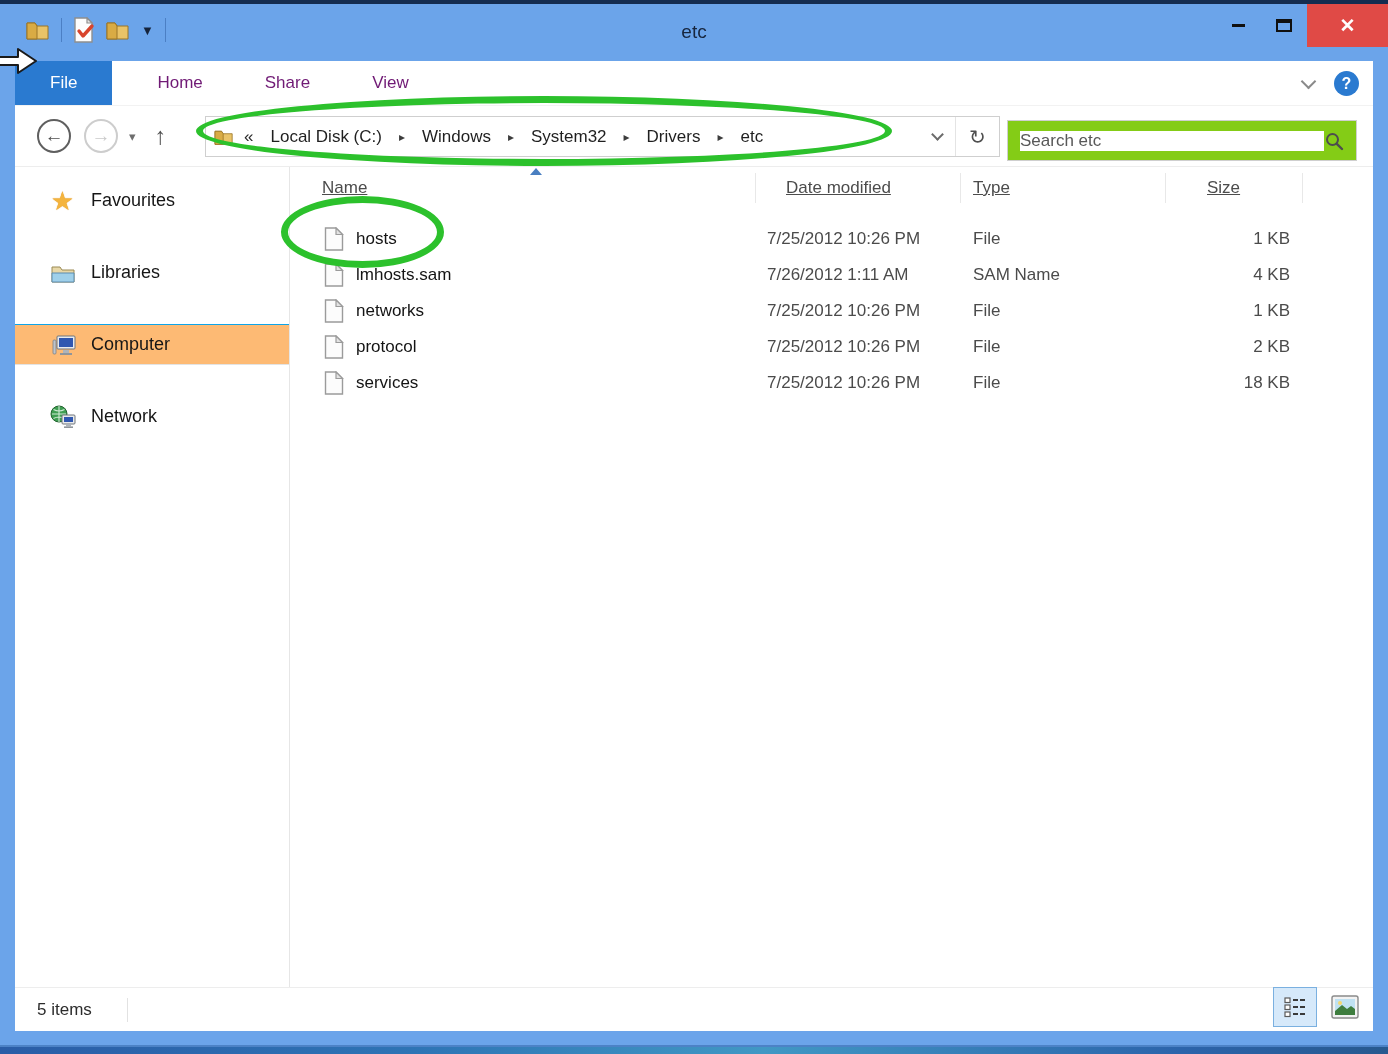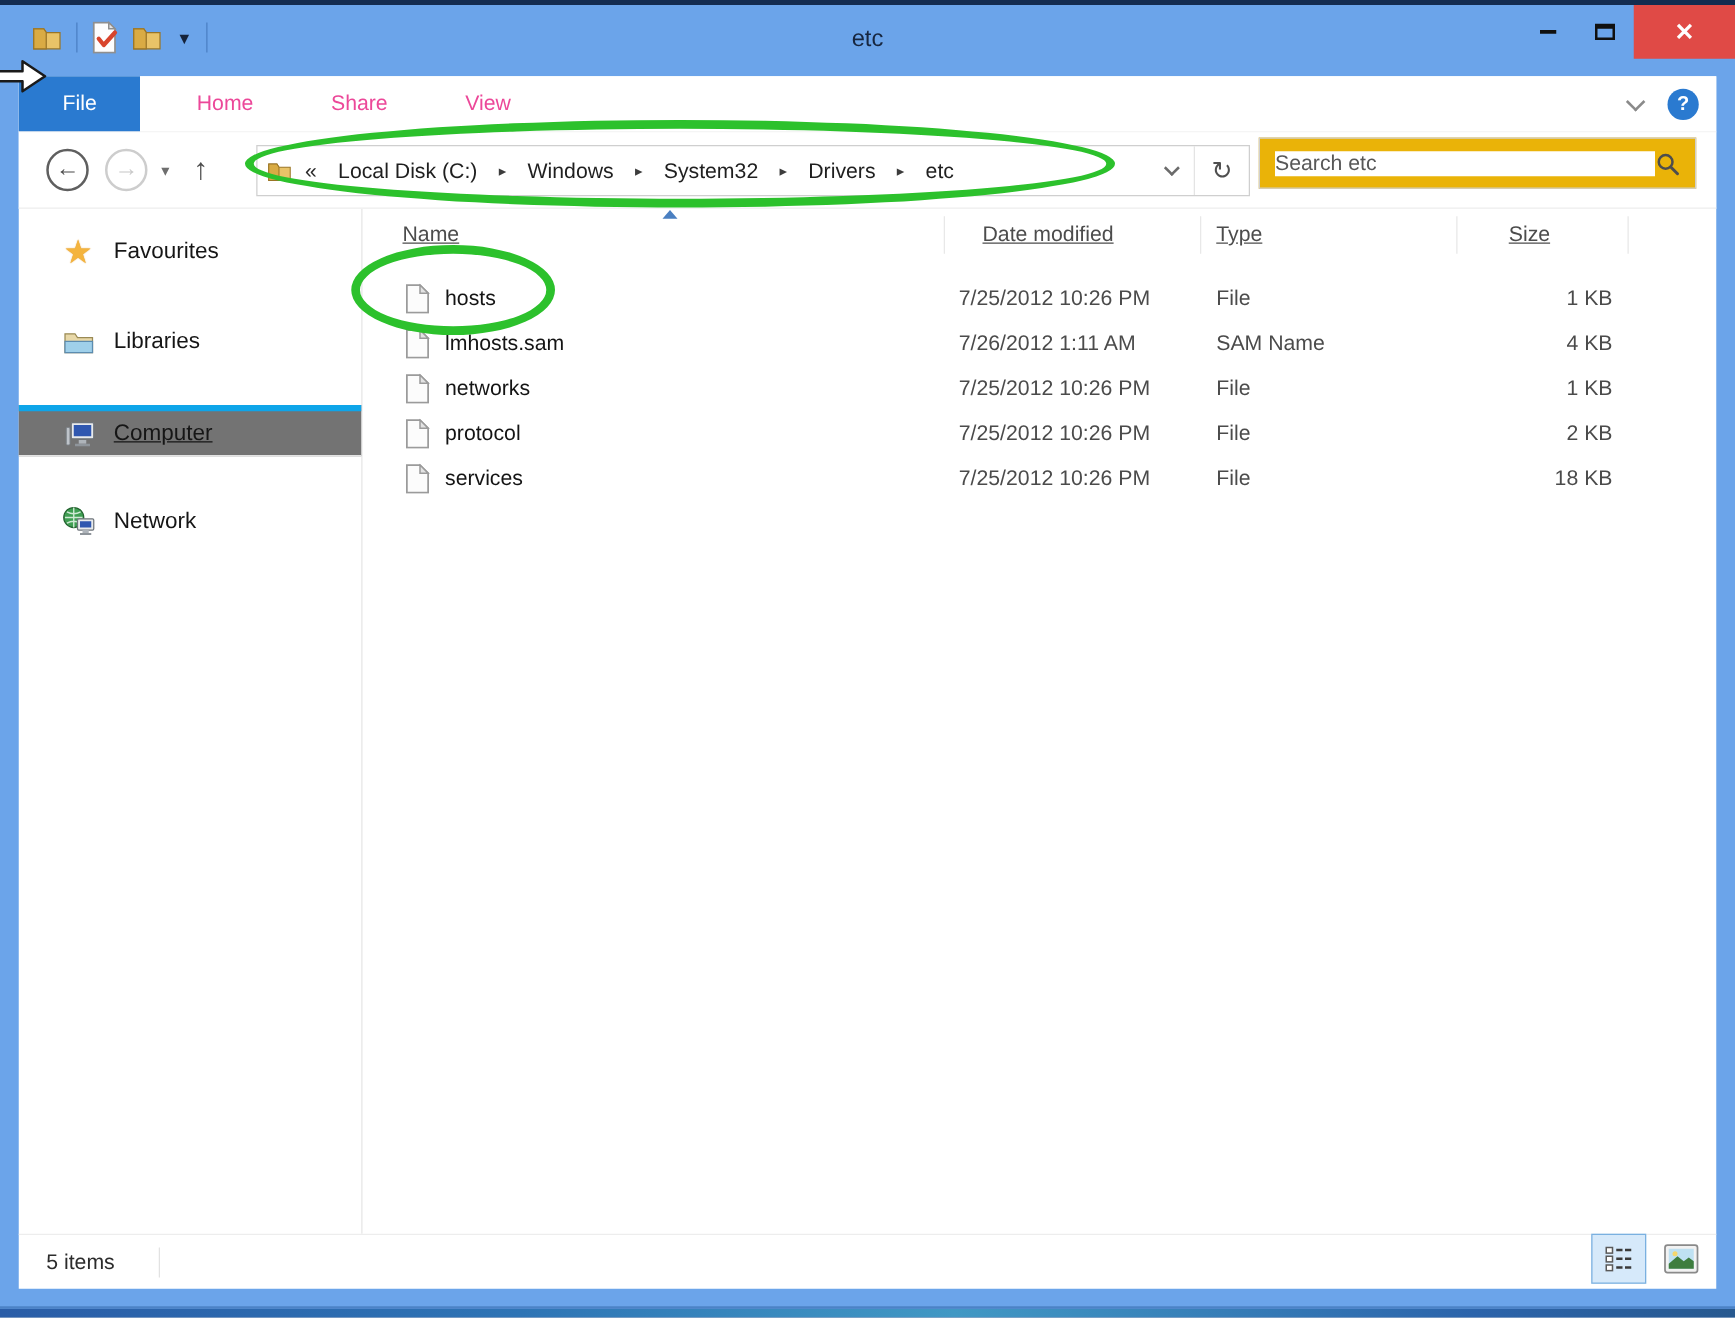--- a/index.html
+++ b/index.html
@@ -27,21 +27,21 @@
   .glyph-min { width:13px; height:3px; background:#101010; }
   .glyph-max { width:16px; height:13px; border:2px solid #101010; border-top-width:4px; background:transparent; }
   .wc-close { width:81px; background:#e04a46; color:#fff; font-size:19px; font-weight:bold; }
   
   .window-inner {
     position:absolute; left:15px; right:15px; top:57px; bottom:14px;
     background:#fff; display:flex; flex-direction:column;
   }
   
   .tab-row { height:45px; position:relative; display:flex; background:#fff; border-bottom:1px solid #f2f2f2; }
-  .tab { display:flex; align-items:center; justify-content:center; font-size:17px; color:#ec4899; padding:0 31px; cursor:default; }
+  .tab { display:flex; align-items:center; justify-content:center; font-size:17px; color:#701a75; padding:0 31px; cursor:default; }
   .tab-file { background:#2a7ad0; color:#fff; padding:0 35px; }
   .tab-home { margin-left:14px; }
   .ribbon-right { position:absolute; right:14px; top:0; height:45px; display:flex; align-items:center; gap:20px; }
   .chev-down { width:11px; height:11px; border-right:2px solid #8a8a8a; border-bottom:2px solid #8a8a8a; transform:rotate(45deg); margin-top:-5px; }
   .help-btn { width:25px; height:25px; border-radius:50%; background:#2a7ad0; color:#fff; font-size:16px; font-weight:bold; display:flex; align-items:center; justify-content:center; }
   
   .nav-bar { height:61px; position:relative; display:flex; align-items:center; border-bottom:1px solid #ededed; background:#fff; }
   .nav-left { display:flex; align-items:center; margin-left:22px; gap:13px; }
   .circ-btn { width:34px; height:34px; border-radius:50%; display:flex; align-items:center; justify-content:center; font-size:19px; }
   .back-btn { border:2px solid #5f5f5f; color:#4d4d4d; }
@@ -54,30 +54,30 @@
   }
   .addr-folder { margin:0 10px 0 8px; flex:0 0 auto; }
   .crumbs { display:flex; align-items:center; gap:17px; font-size:17px; color:#1f1f1f; white-space:nowrap; }
   .crumb-collapse { font-size:17px; color:#2a2a2a; }
   .crumb-sep { font-size:12px; color:#3c3c3c; }
   .addr-spacer { flex:1; }
   .addr-chev { width:36px; display:flex; justify-content:center; }
   .addr-chev .chev-down { width:9px; height:9px; border-color:#6b6b6b; }
   .addr-refresh { width:44px; height:100%; border-left:1px solid #e4e4e4; display:flex; align-items:center; justify-content:center; font-size:20px; color:#4f4f4f; }
   .search-box {
-    position:absolute; right:16px; top:4px; width:350px; height:41px;
-    border:1px solid #cfcfcf; background:#eab308; display:flex; align-items:center; padding:0 12px;
+    position:absolute; right:16px; top:14px; width:350px; height:41px;
+    border:1px solid #cfcfcf; background:#84cc16; display:flex; align-items:center; padding:0 12px;
   }
   .search-box input { border:none; outline:none; flex:1; font-size:17px; font-family:"Liberation Sans",sans-serif; color:#303030; }
   .search-box input::placeholder { color:#585858; opacity:1; }
   
   .main { flex:1; display:flex; min-height:0; }
   .sidebar { width:275px; border-right:1px solid #e6e6e6; padding-top:13px; }
   .side-item { height:41px; display:flex; align-items:center; gap:15px; padding-left:34px; font-size:18px; color:#161616; margin-bottom:31px; cursor:default; }
-  .side-item.selected { background:#737373; border-top:5px solid #0ea5e9; border-bottom:1px solid #e3e3e3;text-decoration:underline; }
+  .side-item.selected { background:#fdba74; border-top:1px solid #0ea5e9; border-bottom:1px solid #e3e3e3; }
   .side-icon { width:27px; height:25px; flex:0 0 auto; display:flex; align-items:center; justify-content:center; }
   .star-glyph { font-size:26px; color:#f4b43e; text-shadow:0 0 1px #d98f1f; line-height:1; }
   
   .file-area { flex:1; position:relative; }
   .col-headers { position:relative; height:42px; font-size:17px; color:#4c4c4c; }
   .colh { position:absolute; top:0; height:42px; display:flex; align-items:center; cursor:default;text-decoration:underline; }
   .colsep { position:absolute; top:6px; width:1px; height:30px; background:#e8e8e8; }
   .sort-caret { position:absolute; left:240px; top:1px; width:0; height:0;
     border-left:6px solid transparent; border-right:6px solid transparent; border-bottom:7px solid #4a7fc1; }
   .rows { padding-top:12px; }

